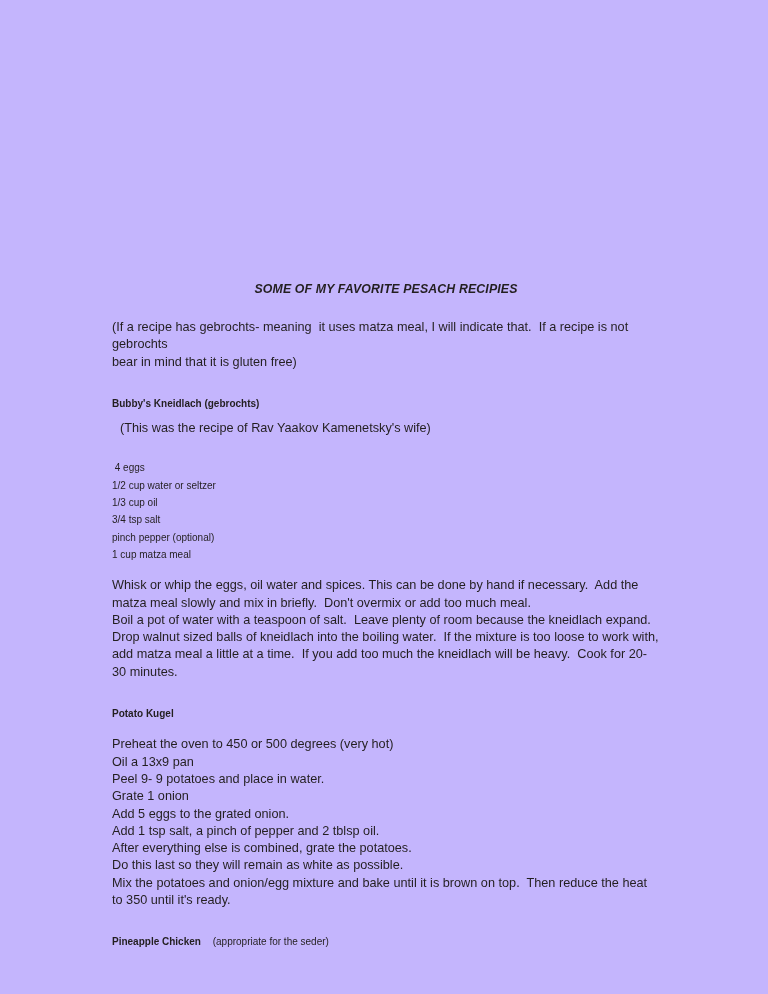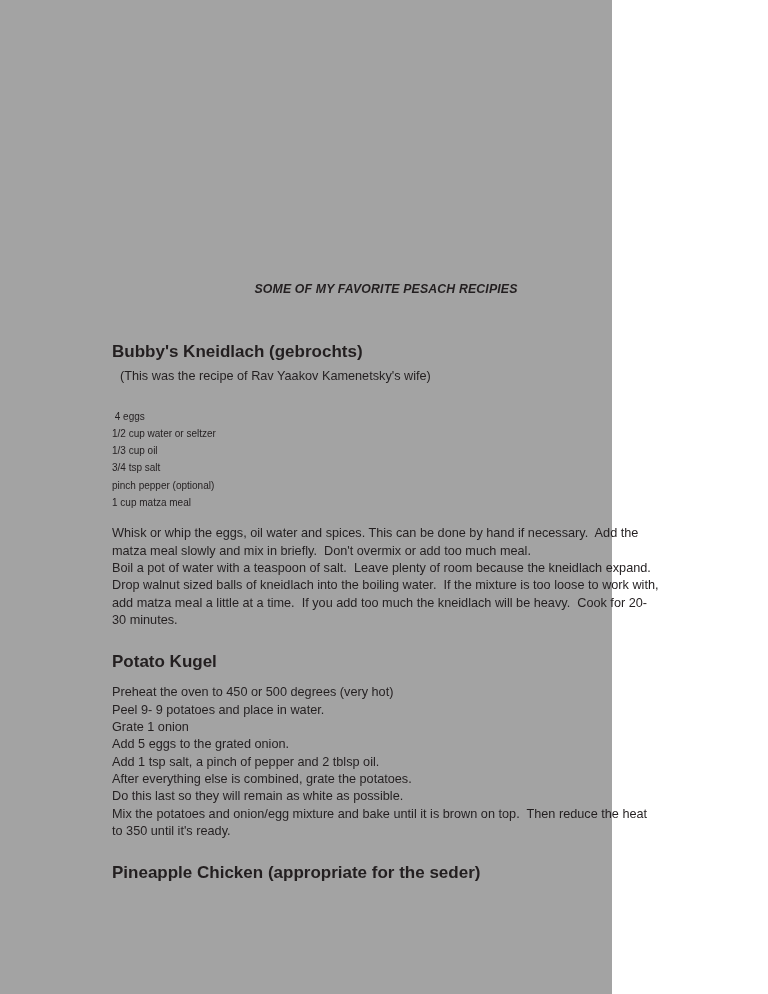--- a/index.html
+++ b/index.html
@@ -11,23 +11,23 @@
     width: 768px;
     height: 994px;
     overflow: hidden;
     font-family: "Liberation Sans", sans-serif;
     color: #231f20;
     -webkit-font-smoothing: antialiased;
   }
 
   .page {
     position: relative;
-    width: 612px;
+    width: 768px;
     height: 994px;
-    background: #a3a3a3;
+    background: #c4b5fd;
   }
 
   
   .doc-body {
     position: absolute;
     left: 112px;
     top: 281px;
     width: 548px;
   }
 
@@ -49,28 +49,29 @@
     white-space: pre-wrap;
   }
 
   
   .gap-title  { height: 21px; }
   .gap-para   { height: 14px; }
   .gap-block  { height: 14px; }
   .gap-section{ height: 24px; }
 
   .sec-heading {
-    font-size: 17px;
+    font-size: 10px;
     font-weight: bold;
     line-height: 17.3px;
     margin: 0;
   }
 
   .sec-heading .sub {
-    font-weight: bold;
+    font-weight: normal;
+    padding-left: 9px;
   }
 
   .list-line {
     font-size: 10px;
     line-height: 17.3px;
     margin: 0;
     white-space: pre;
   }
 
   .flow {
@@ -84,20 +85,24 @@
 <body>
 
 <div class="page">
 
   <div class="doc-body">
 
     <div class="doc-title">SOME OF MY FAVORITE PESACH RECIPIES</div>
 
     <div class="gap-title"></div>
 
+    <div class="flow">
+      <span class="ln">(If a recipe has gebrochts- meaning  it uses matza meal, I will indicate that.  If a recipe is not gebrochts</span>
+      <span class="ln">bear in mind that it is gluten free)</span>
+    </div>
 
     <div class="gap-section"></div>
 
     <div class="sec-heading">
       <span>Bubby's Kneidlach (gebrochts)</span><span class="sub"></span>
     </div>
     <div class="para">(This was the recipe of Rav Yaakov Kamenetsky's wife)</div>
 
     <div class="gap-para"></div>
 
@@ -119,20 +124,21 @@
     <div class="gap-section"></div>
 
     <div class="sec-heading">
       <span>Potato Kugel</span><span class="sub"></span>
     </div>
 
     <div class="gap-para"></div>
 
     <div class="flow">
       <span class="ln">Preheat the oven to 450 or 500 degrees (very hot)</span>
+      <span class="ln">Oil a 13x9 pan</span>
       <span class="ln">Peel 9- 9 potatoes and place in water.</span>
       <span class="ln">Grate 1 onion</span>
       <span class="ln">Add 5 eggs to the grated onion.</span>
       <span class="ln">Add 1 tsp salt, a pinch of pepper and 2 tblsp oil.</span>
       <span class="ln">After everything else is combined, grate the potatoes.</span>
       <span class="ln">Do this last so they will remain as white as possible.</span>
       <span class="ln">Mix the potatoes and onion/egg mixture and bake until it is brown on top.  Then reduce the heat to 350 until it's ready.</span>
     </div>
 
     <div class="gap-section"></div>

